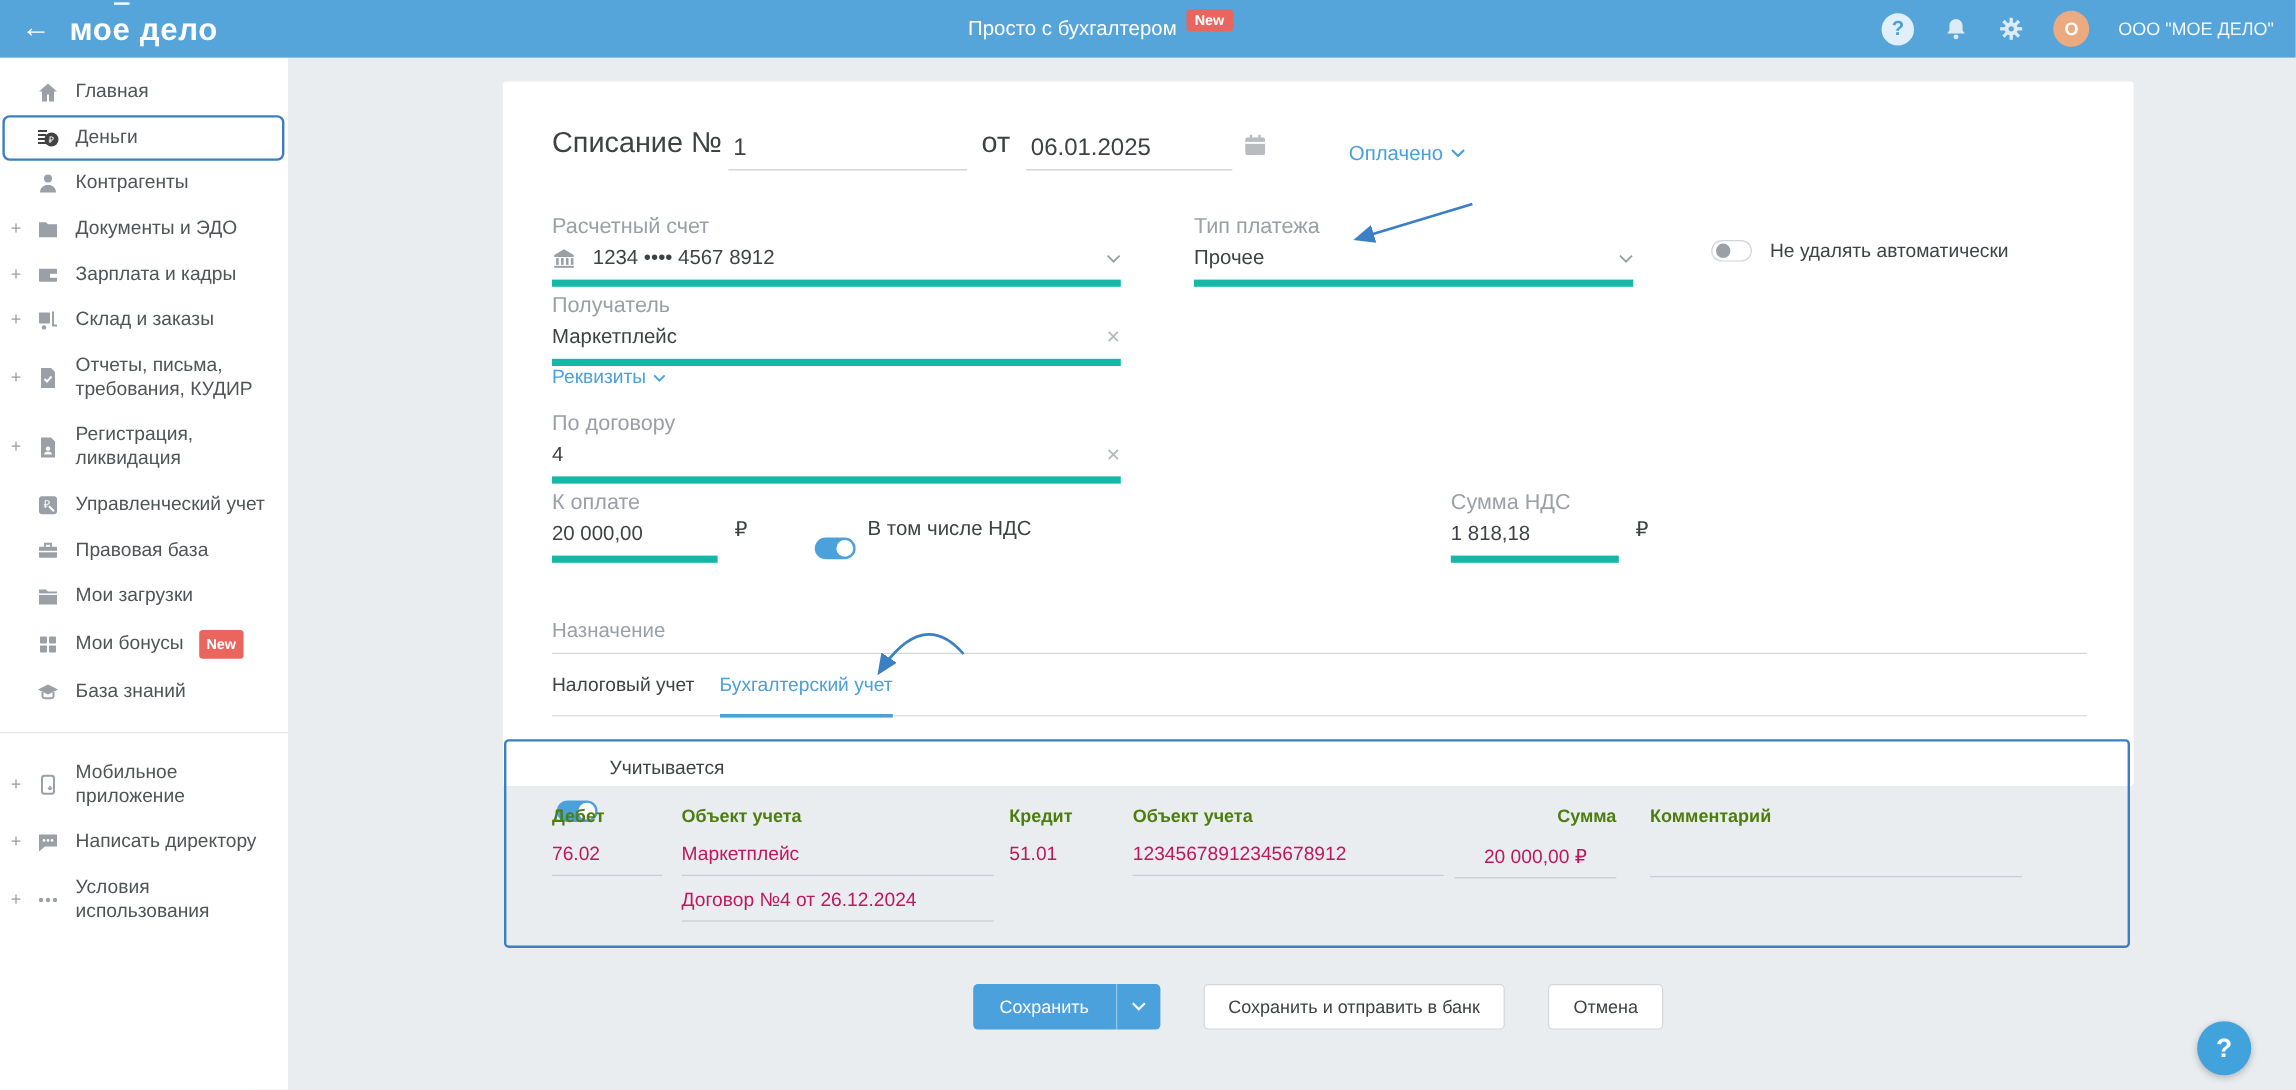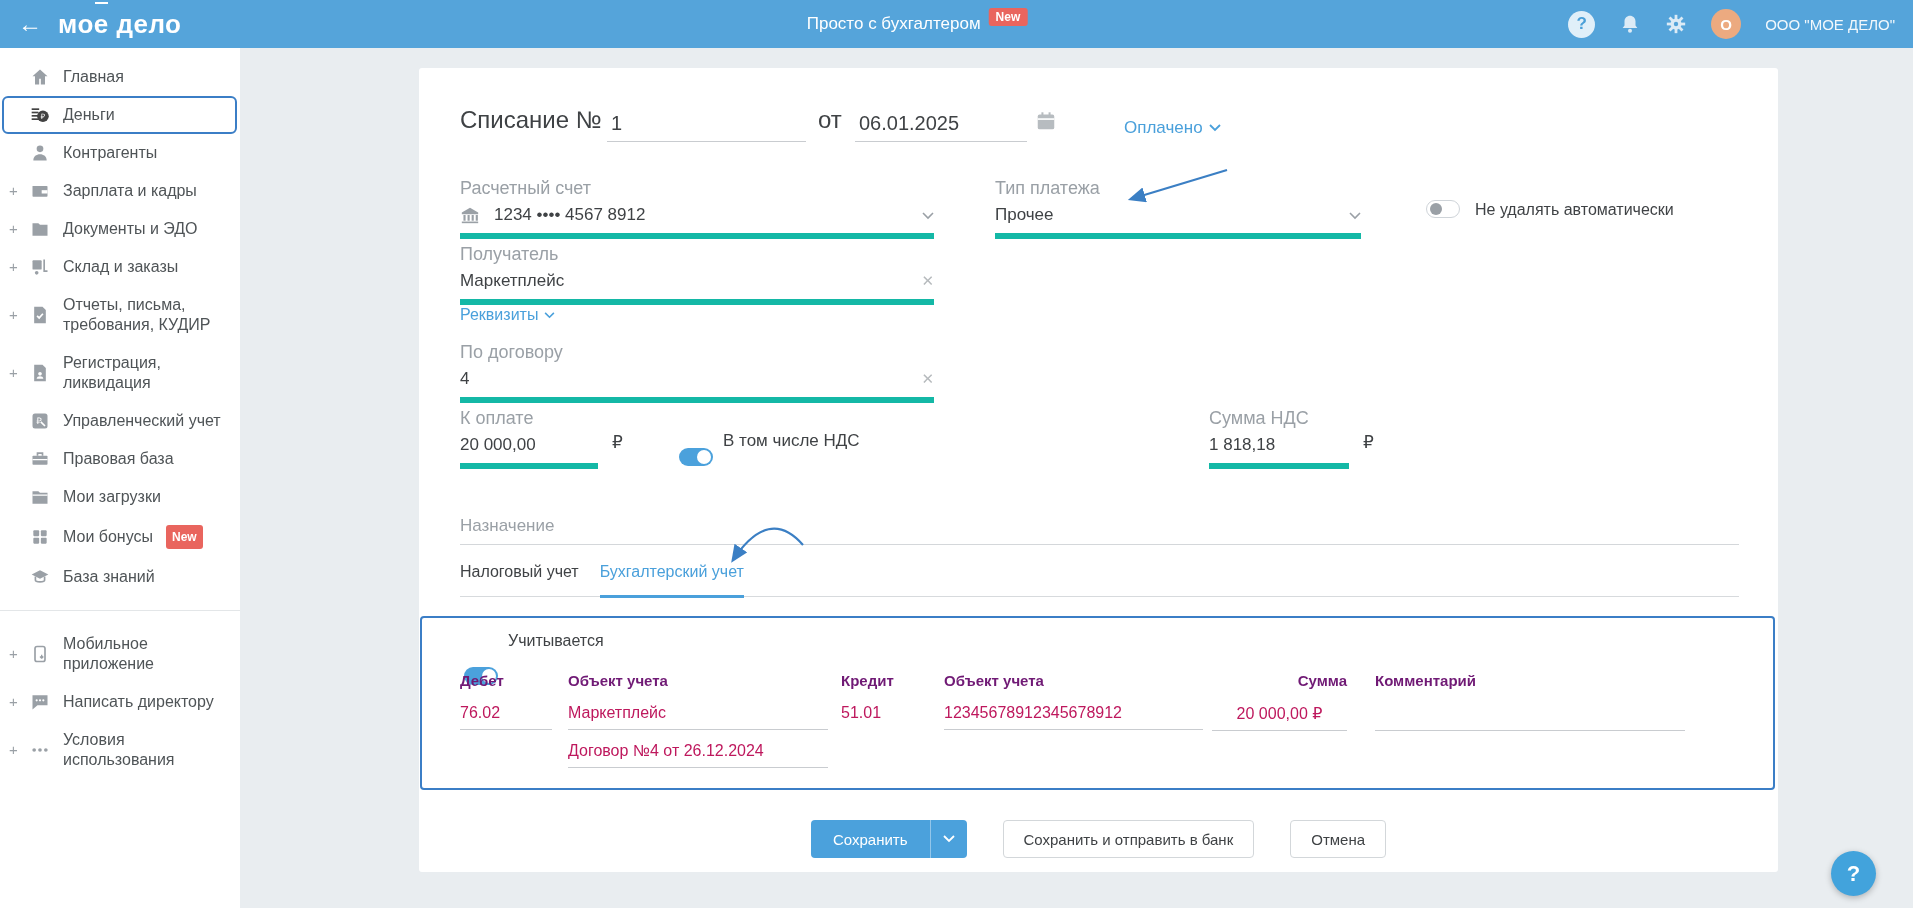--- a/index.html
+++ b/index.html
@@ -29,21 +29,21 @@
   .side-item{position:relative;display:flex;align-items:center;gap:13px;padding:9px 8px 9px 30px;
              font-size:16px;line-height:20px;color:#4f5457;cursor:pointer}
   .side-item .ic{flex:0 0 20px;display:flex;align-items:center;justify-content:center}
   .side-item.plus::before{content:"+";position:absolute;left:9px;color:#9aa0a6;font-size:15px}
   .side-item.selected::after{content:"";position:absolute;left:2px;right:3px;top:0;bottom:0;
              border:2px solid #3b7ec6;border-radius:6px;pointer-events:none}
   .side-divider{height:1px;background:#e3e6e8;margin:14px 0}
   .side-badge{background:#e9655e;color:#fff;font-size:12px;font-weight:bold;border-radius:3px;padding:2px 6px}
 
   
-  .card{position:absolute;left:419px;top:68px;width:1359px;height:804px;background:#fff;border-radius:3px}
+  .card{position:absolute;left:419px;top:68px;width:1359px;height:587px;background:#fff;border-radius:3px}
   .abs{position:absolute}
 
   .doc-title{font-size:24px;color:#3f4245}
   .u-field{border-bottom:1px solid #c9ccd0}
   .fld .lbl{font-size:18px;color:#9aa0a6;margin-bottom:6px}
   .fld .val{display:flex;align-items:center;gap:14px;font-size:17px;color:#3f4245;
             border-bottom:6px solid #14b8a6;padding-bottom:8px;cursor:text}
   .fld .val .txt{flex:1;white-space:nowrap;overflow:hidden}
   .clear-x{color:#b6babd;font-size:15px;cursor:pointer}
   .link-blue{color:#4aa0db;font-size:16px;display:flex;align-items:center;gap:6px;cursor:pointer}
@@ -52,21 +52,21 @@
   .toggle.on{background:#4ba1dc}
   .toggle.on::after{content:"";position:absolute;right:2px;top:2px;width:14px;height:14px;border-radius:50%;background:#fff}
   .toggle.off{background:#fff;border:1px solid #cfd4d9}
   .toggle.off::after{content:"";position:absolute;left:3px;top:2px;width:12px;height:12px;border-radius:50%;background:#9aa0a6}
 
   .tabs{display:flex;gap:21px;border-bottom:1px solid #d7dadd;width:1279px}
   .tab{font-size:16px;padding-bottom:14px;cursor:pointer;color:#3f4245}
   .tab.active{color:#4aa0db;border-bottom:3px solid #4aa0db;margin-bottom:-2px}
 
   .panel{position:absolute;left:1px;top:548px;width:1351px;height:170px;border:2px solid #3b7ec6;border-radius:4px}
-  .th{position:absolute;font-size:15px;font-weight:bold;color:#701a75}
+  .th{position:absolute;font-size:15px;font-weight:bold;color:#4d7c0f}
   .cell{position:absolute;font-size:16px;color:#be185d;border-bottom:1px solid #c9ccd0;padding-bottom:7px;cursor:text}
   .cell.noline{border-bottom:none;cursor:default}
 
   .btn-row{position:absolute;left:0;right:0;top:752px;display:flex;justify-content:center;gap:36px}
   .btn{height:38px;border-radius:4px;font-size:15px;display:flex;align-items:center;cursor:pointer;box-sizing:border-box}
   .btn.primary{background:#4ba1dc;color:#fff;padding:0}
   .btn.primary .btn-main{padding:0 22px}
   .btn.primary .btn-caret{width:36px;align-self:stretch;display:flex;align-items:center;justify-content:center;
         border-left:1px solid rgba(255,255,255,.4)}
   .btn.outline{background:#fff;border:1px solid #d3d7da;color:#3f4245;padding:0 20px}
@@ -148,33 +148,33 @@
             <circle cx="12" cy="7" r="4"></circle>
             <path d="M4 21c0-5 3.6-7.5 8-7.5s8 2.5 8 7.5z"></path>
           </g>
         </svg>
       </span>
     <span>Контрагенты</span>
   </div>
   <div class="side-item plus">
     <span class="ic">
         <svg class="gicon" width="20" height="20" viewBox="0 0 24 24">
+          <path fill="#9aa0a6" d="M3 5h7l2 2h9v13H3z"></path>
+        </svg>
+      </span>
+    <span>Документы и ЭДО</span>
+  </div>
+  <div class="side-item plus">
+    <span class="ic">
+        <svg class="gicon" width="20" height="20" viewBox="0 0 24 24">
           <path fill="#9aa0a6" d="M3 6h17a1 1 0 0 1 1 1v11a1 1 0 0 1-1 1H4a1 1 0 0 1-1-1z"></path>
           <rect x="14" y="11" width="7" height="4" fill="#fff"></rect>
         </svg>
       </span>
     <span>Зарплата и кадры</span>
-  </div>
-  <div class="side-item plus">
-    <span class="ic">
-        <svg class="gicon" width="20" height="20" viewBox="0 0 24 24">
-          <path fill="#9aa0a6" d="M3 5h7l2 2h9v13H3z"></path>
-        </svg>
-      </span>
-    <span>Документы и ЭДО</span>
   </div>
   <div class="side-item plus">
     <span class="ic">
         <svg class="gicon" width="20" height="20" viewBox="0 0 24 24">
           <rect x="3" y="4" width="11" height="11" rx="1" fill="#9aa0a6"></rect>
           <path d="M17 3v14h4" stroke="#9aa0a6" stroke-width="2" fill="none"></path>
           <circle cx="8" cy="19" r="2.2" fill="#9aa0a6"></circle>
         </svg>
       </span>
     <span>Склад и заказы</span>

